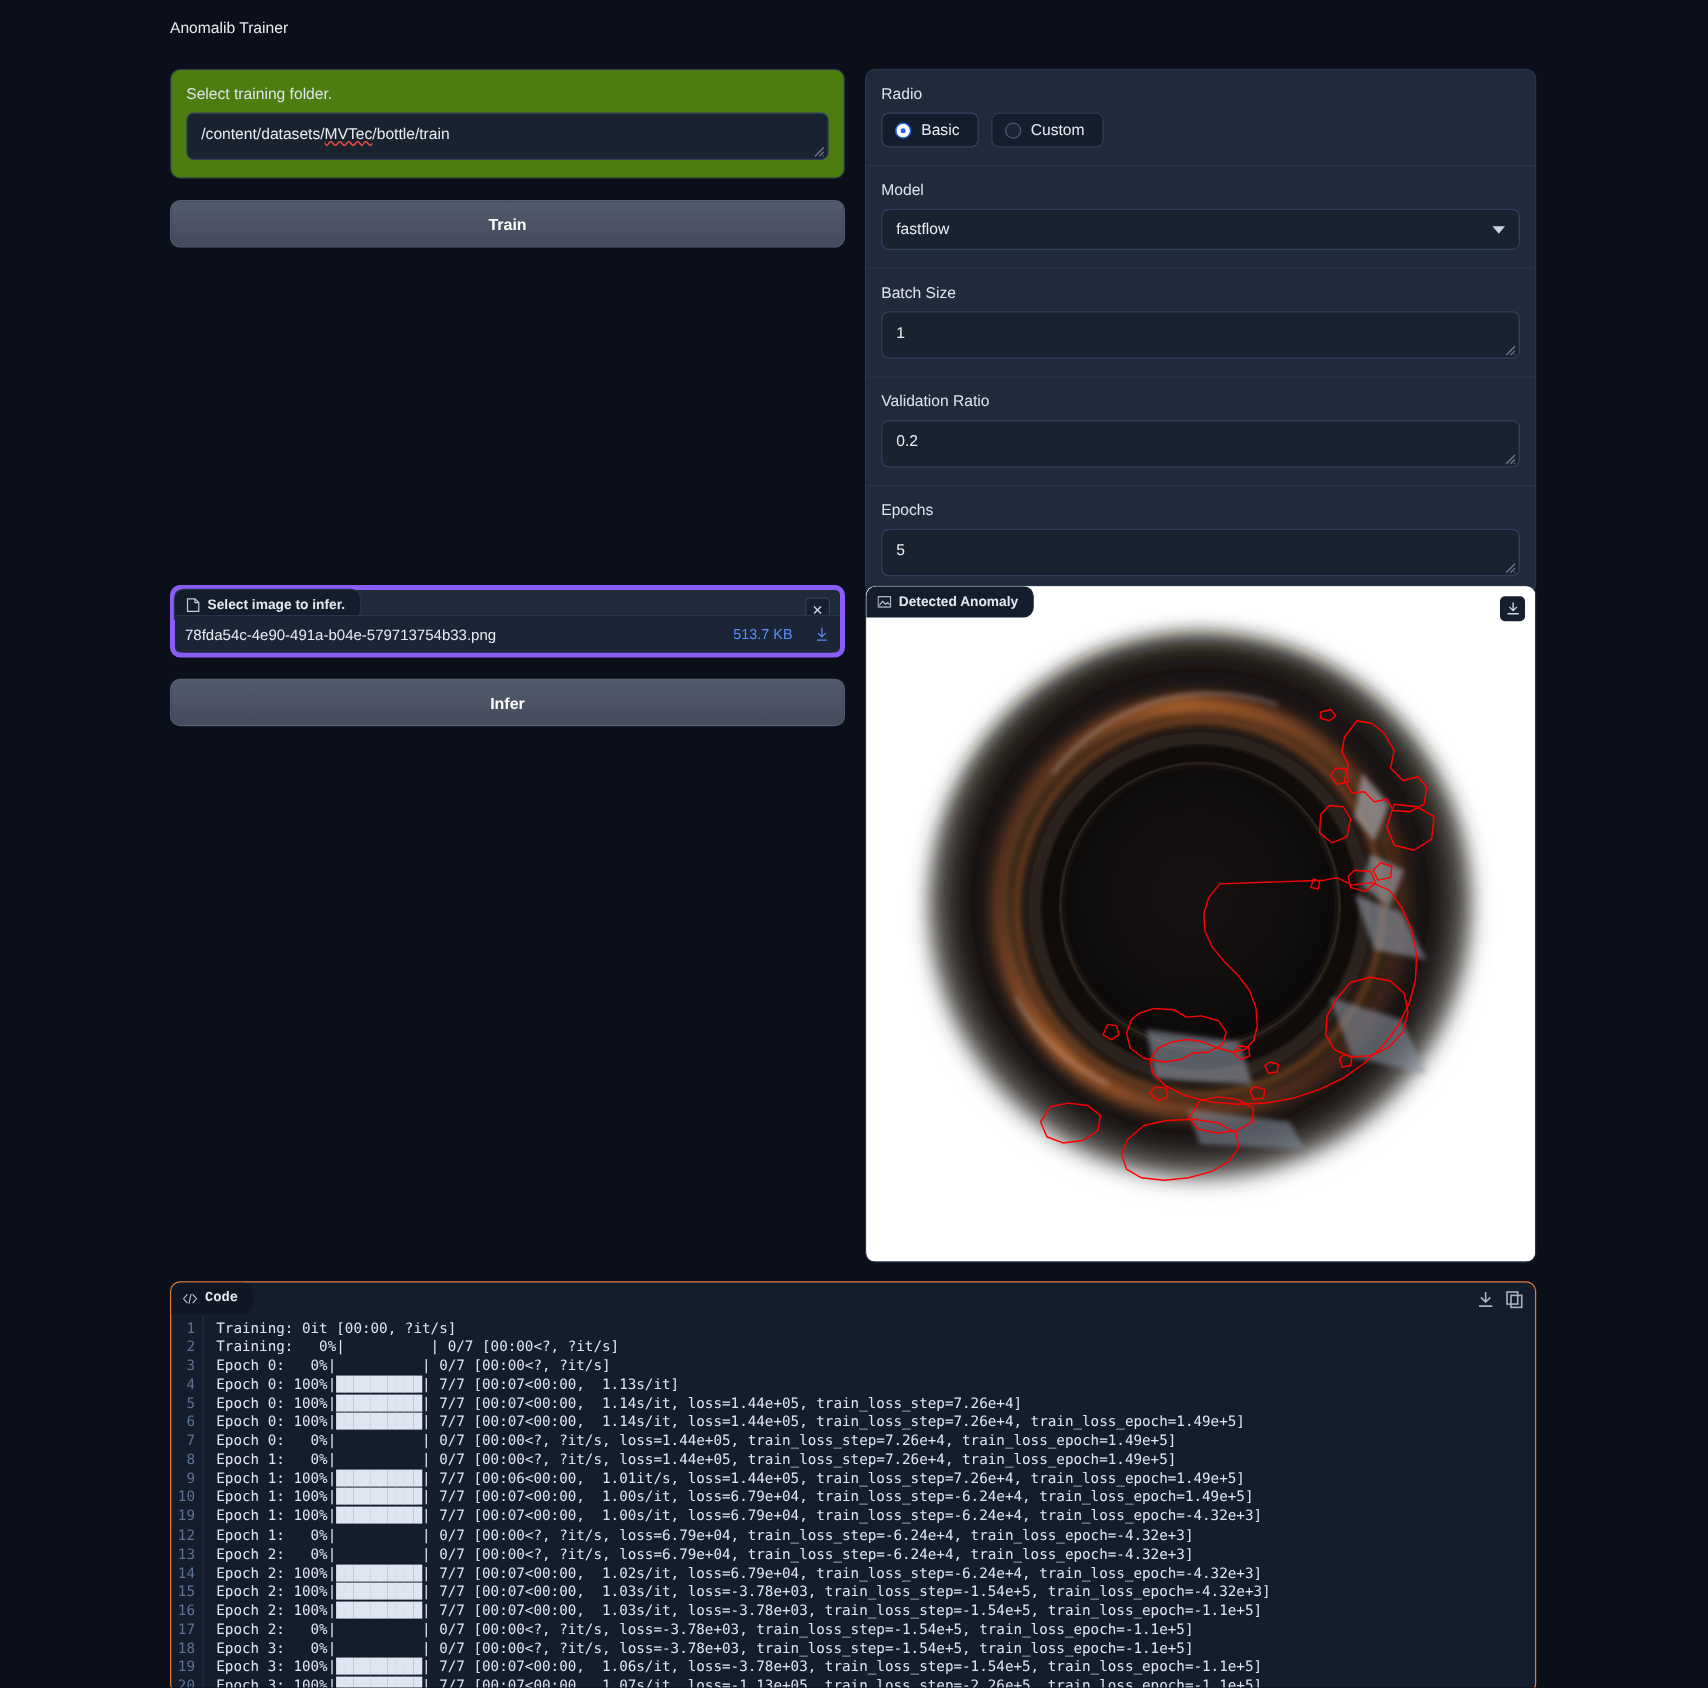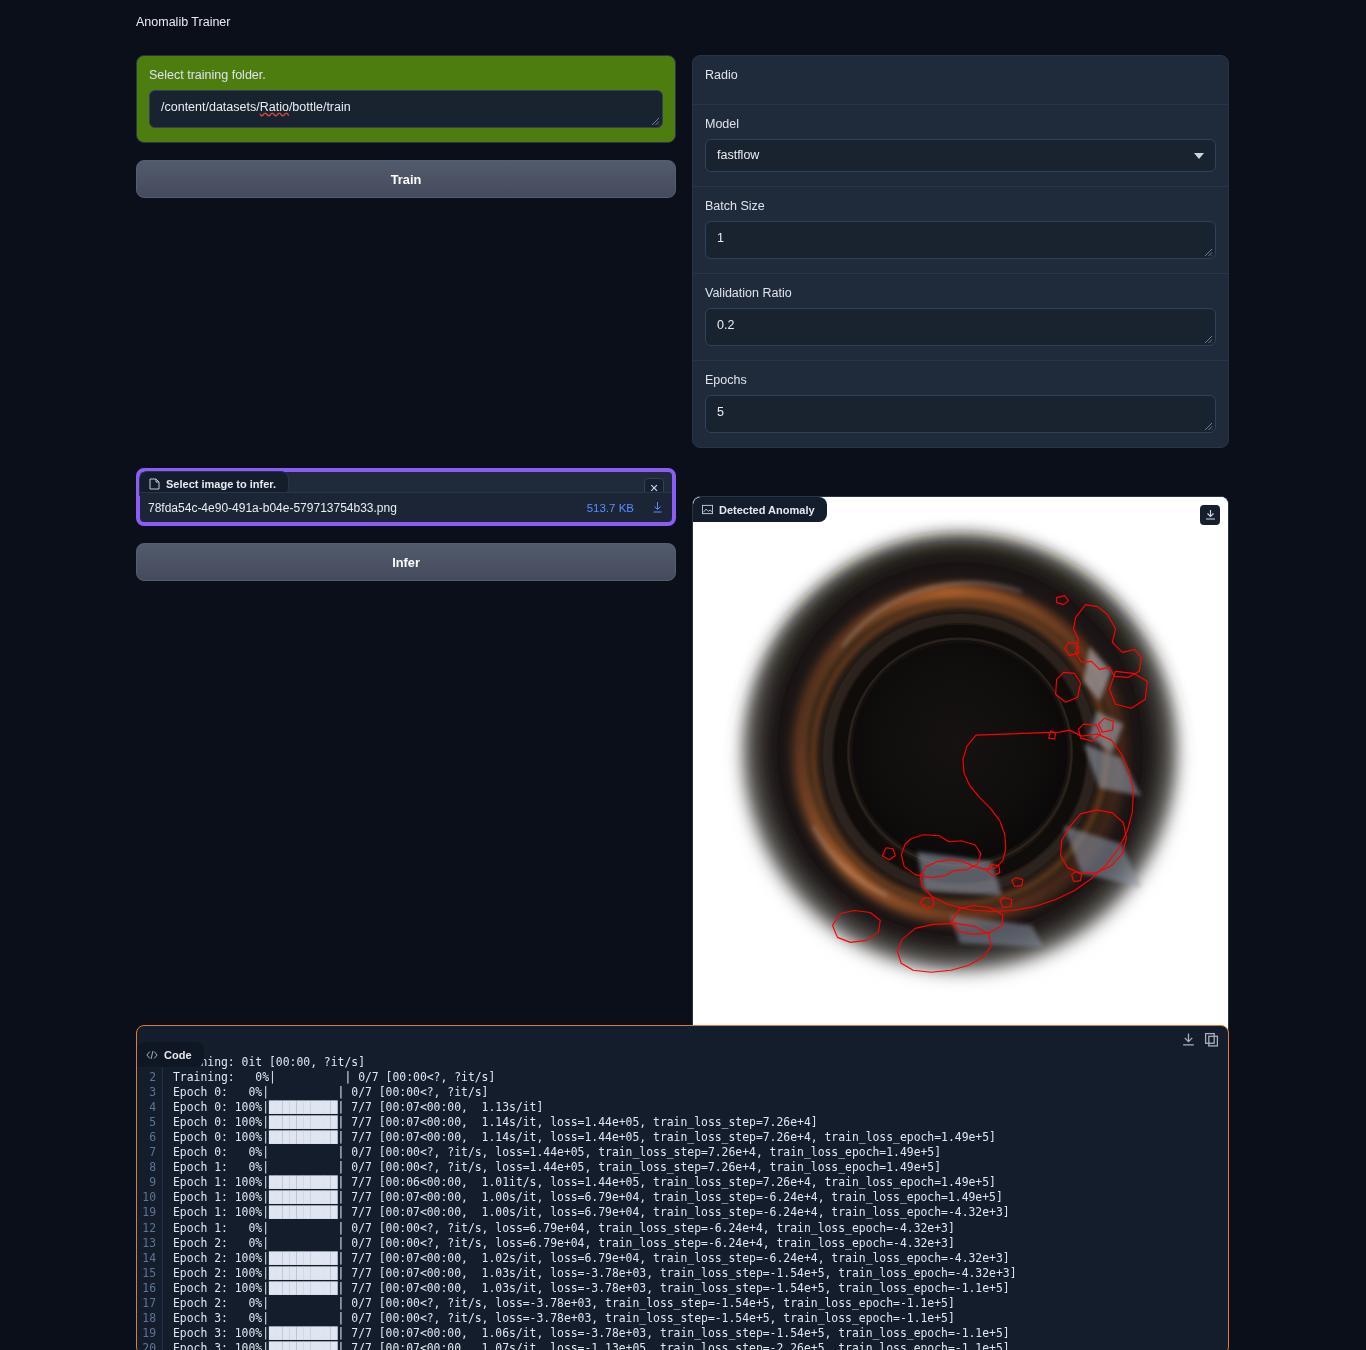--- a/index.html
+++ b/index.html
@@ -140,21 +140,21 @@
   }
   .caret {
     position: absolute; right: 11px; top: 13px;
     width: 0; height: 0;
     border-left: 5px solid transparent;
     border-right: 5px solid transparent;
     border-top: 6px solid #cdd5e3;
   }
 
   
-  .image-wrap { position: absolute; left: 692px; top: 468px; width: 537px; height: 542px; margin-top: 28px; }
+  .image-wrap { position: absolute; left: 692px; top: 468px; width: 537px; height: 542px; }
   .image-panel {
     position: relative; width: 100%; height: 100%;
     background: #ffffff;
     border: 1px solid #27344a;
     border-radius: 8px;
     overflow: hidden;
   }
   .image-tab {
     position: absolute; left: 0; top: 0; z-index: 5;
     height: 25px; display: flex; align-items: center; gap: 6px;
@@ -176,27 +176,28 @@
   
   .code-wrap {
     position: absolute; left: 136px; top: 1025px;
     width: 1093px; height: 330px;
     background: #141d2b;
     border: 1px solid #e07b39;
     border-radius: 8px;
     overflow: hidden;
   }
   .code-tab {
-    position: absolute; left: 0; top: 16px;
+    position: absolute; left: 0; top: 0;
     height: 25px; display: flex; align-items: center; gap: 6px;
     padding: 0 12px 0 9px;
     background: #0f1725;
     border-radius: 8px 8px 8px 0;
     font-size: 11px; color: #e6e9f0; font-weight: bold;
     z-index: 4;
+    font-family: Liberation Mono, monospace;
   }
   .code-actions {
     position: absolute; right: 9px; top: 6px; display: flex; gap: 8px; z-index: 4;
   }
   .code-action { width: 15px; height: 15px; cursor: pointer; opacity: .85; }
   .code-body {
     position: absolute; left: 0; right: 0; top: 27px; bottom: 0;
     display: flex;
     font-family: "DejaVu Sans Mono", "Liberation Mono", monospace;
     font-size: 11.4px;
@@ -218,21 +219,21 @@
 
 <div class="page">
 
   <div class="app-title">Anomalib Trainer</div>
 
   <div class="left-col">
 
     <div class="panel folder-panel">
       <span class="field-label">Select training folder.</span>
       <div class="textarea-box">
-        <span>/content/datasets/</span><span class="spell">Ratio</span><span>/bottle/train</span>
+        <span>/content/datasets/</span><span class="spell">MVTec</span><span>/bottle/train</span>
         <svg class="resize-grip" viewBox="0 0 11 11">
           <path d="M10 3 L3 10 M10 6.5 L6.5 10 M10 9.5 L9.5 10" stroke="#8f9cb3" stroke-width="1" fill="none"></path>
         </svg>
       </div>
     </div>
 
     <div class="big-button">Train</div>
   </div>
 
   <div class="upload-wrap">
@@ -256,20 +257,30 @@
       </div>
     </div>
     <div class="big-button">Infer</div>
   </div>
 
   <div class="right-col">
     <div class="settings-panel">
 
       <div class="settings-row">
         <span class="field-label">Radio</span>
+        <div class="radio-group">
+          <div class="radio-pill selected">
+            <span class="radio-dot on"></span>
+            <span>Basic</span>
+          </div>
+          <div class="radio-pill">
+            <span class="radio-dot"></span>
+            <span>Custom</span>
+          </div>
+        </div>
       </div>
 
       <div class="settings-row">
         <span class="field-label">Model</span>
         <div class="select-box">
           <span>fastflow</span>
           <span class="caret"></span>
         </div>
       </div>
 

